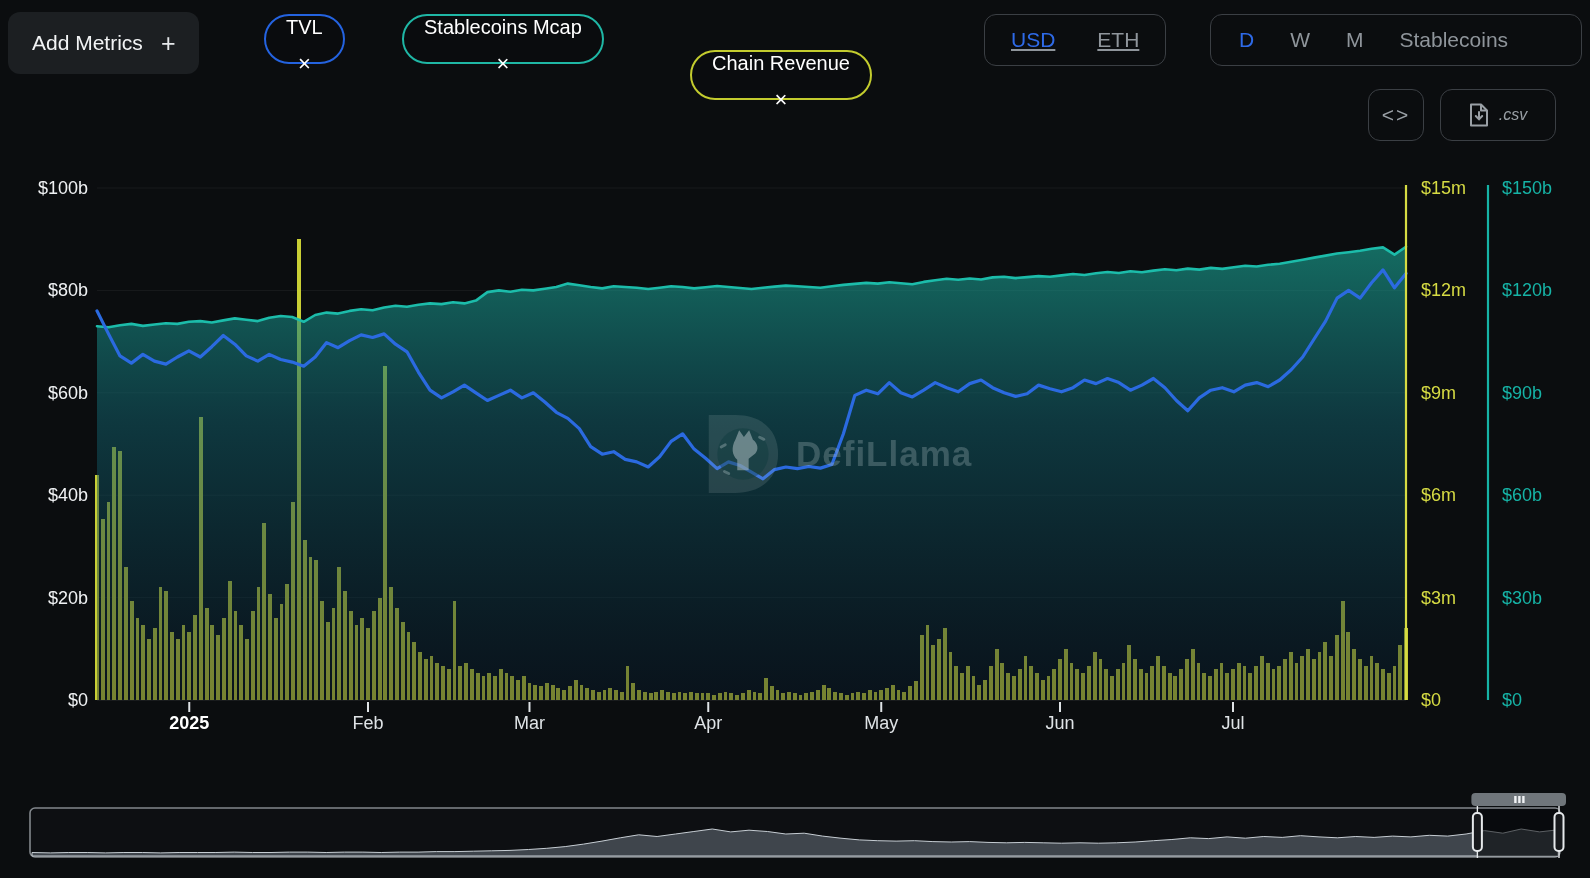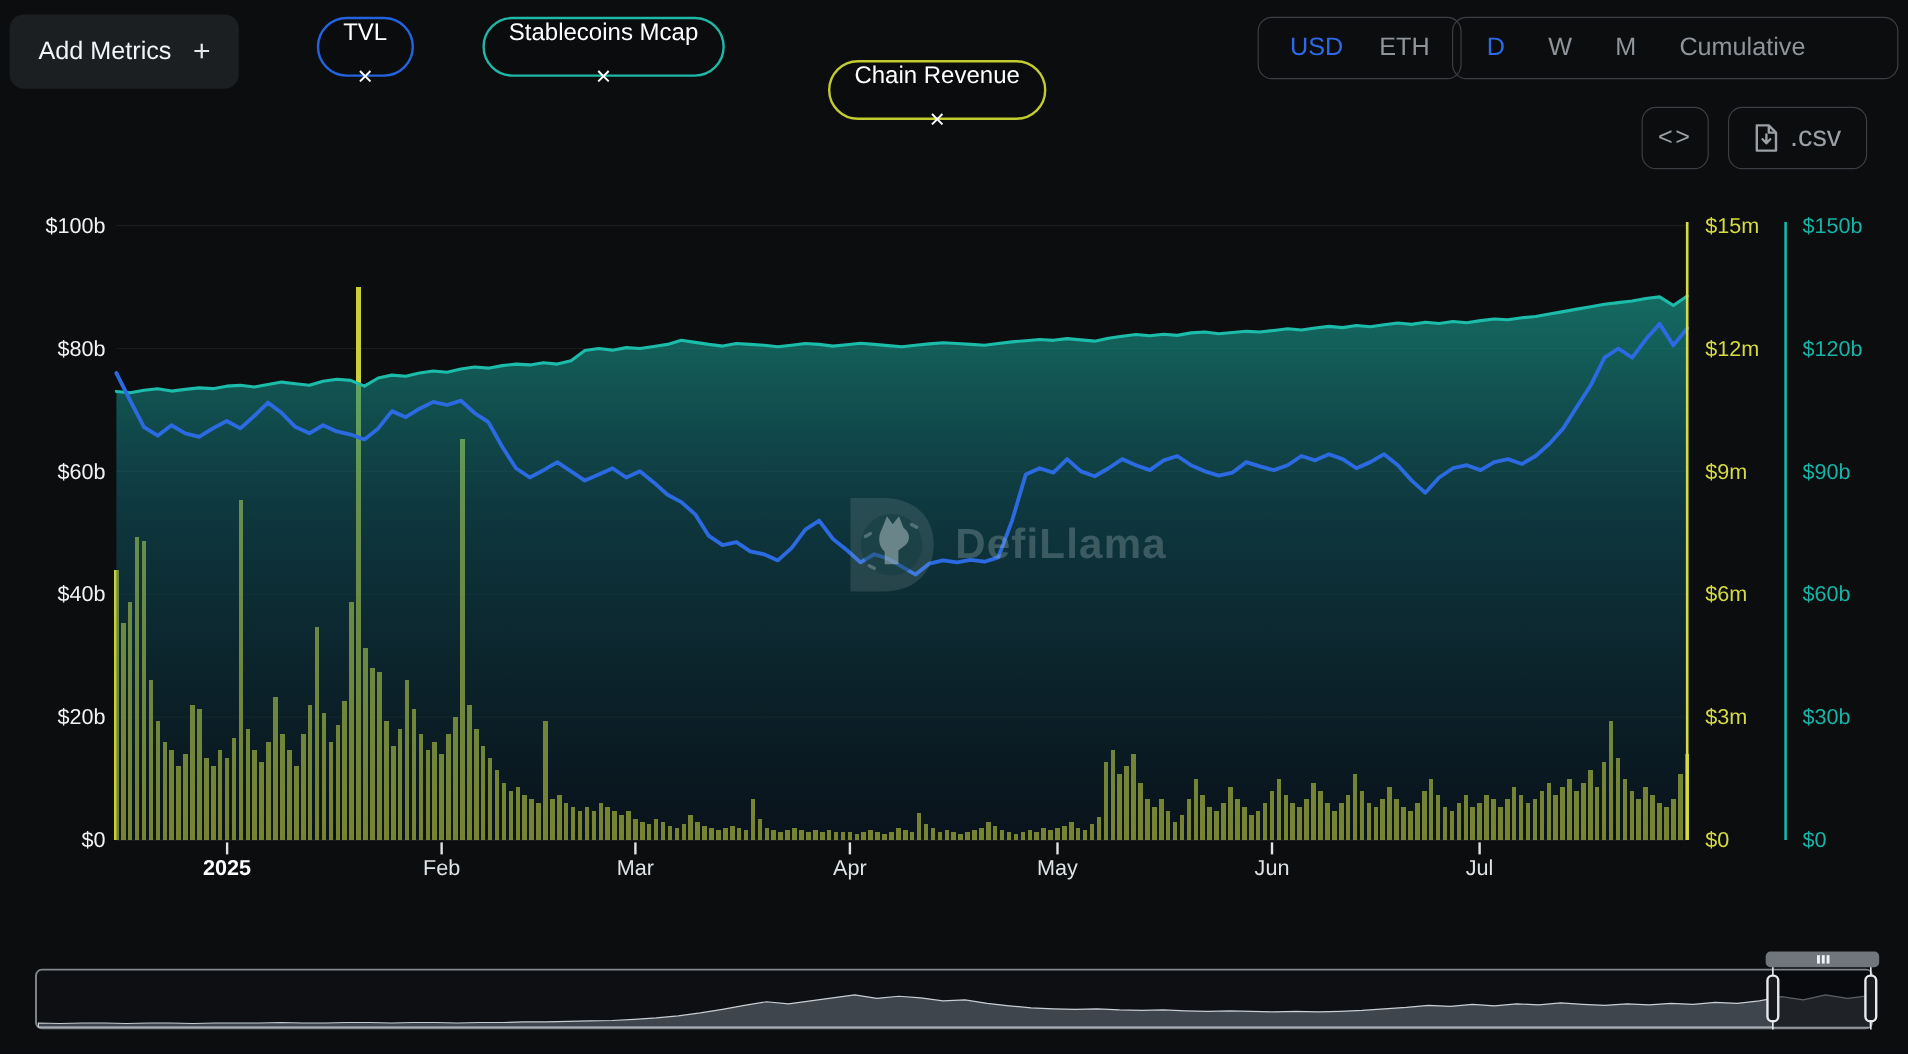--- a/index.html
+++ b/index.html
@@ -25,29 +25,29 @@
     border:2.5px solid #888;border-radius:26px;
     background:rgba(8,10,12,0.25);color:#ffffff;font-size:20px;cursor:pointer;flex-direction:column;
   }
   .tag .x{font-size:22px;font-weight:300;color:#fff;line-height:1;cursor:pointer;}
   .toggle{
     top:14px;height:52px;border:1.4px solid #3b3f44;border-radius:12px;
     color:#8f959b;font-size:21px;background:transparent;
   }
   .toggle .opt{cursor:pointer;}
   .toggle .opt.active{color:var(--accent,#2e6ae8);font-weight:400;}
-  .toggle.currency{left:1048px;padding:0 26px;gap:30px;}
+  .toggle.currency{left:984px;padding:0 26px;gap:42px;text-decoration:underline;}
   .toggle.interval{left:1210px;width:372px;padding:0 28px;gap:36px;}
   .iconbtn{
     top:89px;height:52px;border:1.4px solid #3b3f44;border-radius:12px;
     background:transparent;color:#9aa0a6;display:flex;align-items:center;
     justify-content:center;cursor:pointer;font-family:inherit;
   }
   .embed{left:1368px;width:56px;font-size:21px;letter-spacing:2px;}
-  .csv{left:1440px;width:116px;gap:10px;font-size:24px;}
+  .csv{left:1440px;width:116px;gap:10px;font-size:16px;font-style:italic;}
   .csv svg{display:block;}
   
   #chart-svg{position:absolute;left:0;top:0;width:1590px;height:878px;}
   #chart-svg text{font-family:"Liberation Sans","DejaVu Sans",sans-serif;}
   .axis-left{fill:#f0f2f4;font-size:18px;}
   .axis-rev{fill:#d6db43;font-size:18px;}
   .axis-stable{fill:#16b3a6;font-size:18px;}
   .axis-x{fill:#dfe3e6;font-size:18px;}
   .axis-x-bold{fill:#ffffff;font-size:18px;font-weight:700;}
   
@@ -400,21 +400,21 @@
   </div>
 
   <div class="toggle currency abs">
     <span class="opt active">USD</span>
     <span class="opt">ETH</span>
   </div>
   <div class="toggle interval abs">
     <span class="opt active">D</span>
     <span class="opt">W</span>
     <span class="opt">M</span>
-    <span class="opt">Cumulative</span>
+    <span class="opt">Stablecoins</span>
   </div>
 
   <button class="iconbtn embed abs">
     <span>&lt;&gt;</span>
   </button>
   <button class="iconbtn csv abs">
     <svg width="20" height="24" viewBox="0 0 20 24">
       <path d="M2 1.5 h10 l6 6 V22.5 H2 Z" fill="none" stroke="#9aa0a6" stroke-width="2" stroke-linejoin="round"></path>
       <path d="M12 1.5 v6 h6" fill="none" stroke="#9aa0a6" stroke-width="2" stroke-linejoin="round"></path>
       <path d="M10 9 v7 M6.8 13 l3.2 3.4 3.2 -3.4" fill="none" stroke="#9aa0a6" stroke-width="2" stroke-linecap="round" stroke-linejoin="round"></path>

